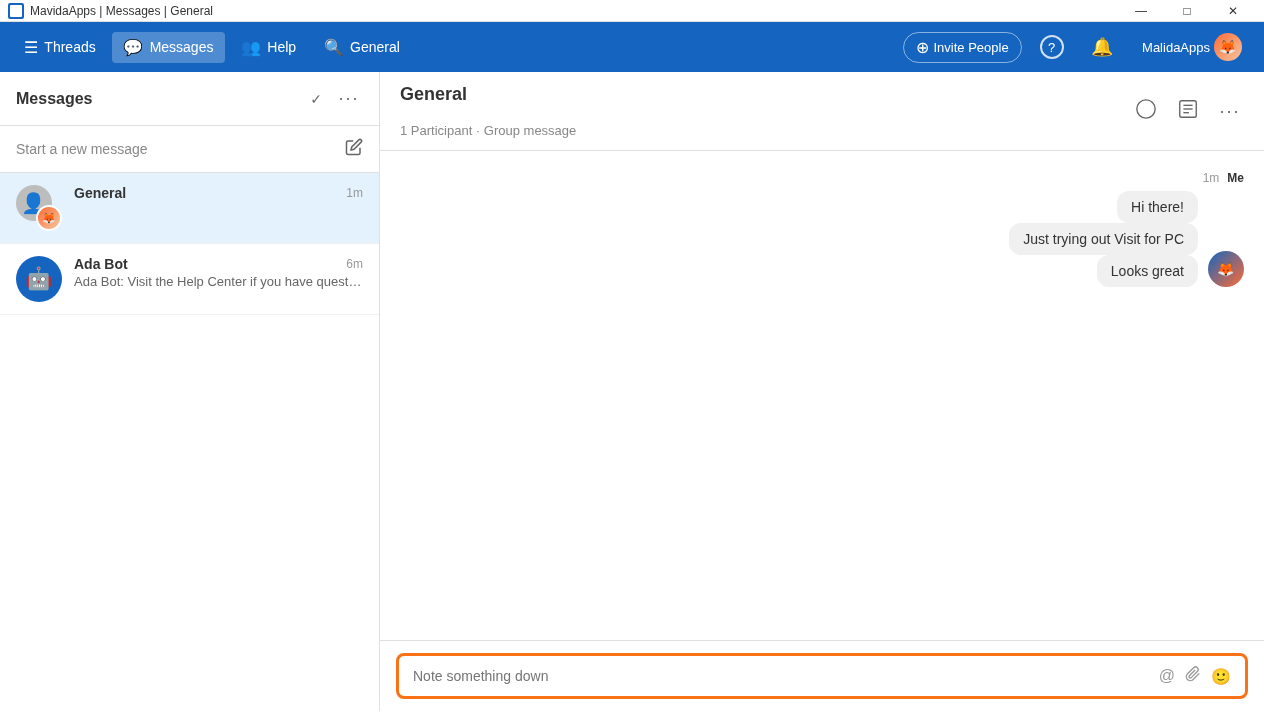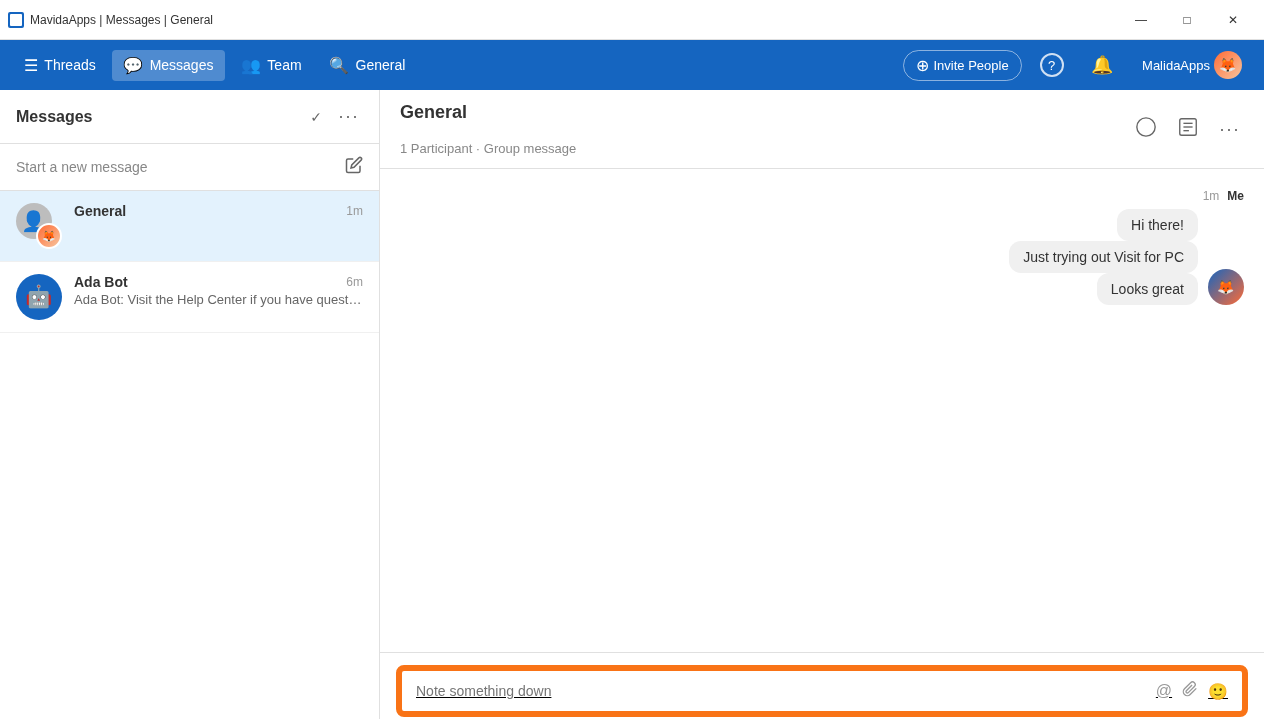--- a/index.html
+++ b/index.html
@@ -1,20 +1,20 @@
 <!DOCTYPE html>
 <html><head>
   <meta charset="utf-8">
   <style>
     * { margin: 0; padding: 0; box-sizing: border-box; }
     body { font-family: -apple-system, BlinkMacSystemFont, 'Segoe UI', sans-serif; width: 1264px; height: 719px; overflow: hidden; background: #fff; }
 
     
     .title-bar {
-      height: 40px;
+      height: 22px;
       background: #fff;
       display: flex;
       align-items: center;
       padding: 0 8px;
       justify-content: space-between;
       border-bottom: 1px solid #e0e0e0;
       user-select: none;
     }
     .title-bar-left { display: flex; align-items: center; gap: 6px; font-size: 12px; color: #333; }
     .title-bar-left .app-icon { width: 16px; height: 16px; background: #1565c0; border-radius: 2px; display: flex; align-items: center; justify-content: center; }
@@ -158,22 +158,22 @@
       font-size: 14px; flex-shrink: 0; align-self: flex-end;
     }
 
     
     .chat-input-area {
       padding: 12px 16px;
       border-top: 1px solid #e0e0e0;
     }
     .input-box {
       display: flex; align-items: center;
-      border: 6px solid #f97316; border-radius: 8px;
-      padding: 10px 14px; background: #fff; text-decoration: underline;
+      border: 3px solid #f97316; border-radius: 8px;
+      padding: 10px 14px; background: #fff;
     }
     .input-box input {
       flex: 1; border: none; outline: none;
       font-size: 14px; color: #999;
       background: transparent;
     }
     .input-actions { display: flex; gap: 10px; align-items: center; }
     .input-action-icon { color: #999; font-size: 16px; cursor: pointer; }
   </style>
 </head>
@@ -200,21 +200,21 @@
     <div class="nav-item">
       <span class="nav-icon">☰</span>
       <span>Threads</span>
     </div>
     <div class="nav-item active">
       <span class="nav-icon">💬</span>
       <span>Messages</span>
     </div>
     <div class="nav-item">
       <span class="nav-icon">👥</span>
-      <span>Team</span>
+      <span>Help</span>
     </div>
     <div class="nav-item">
       <span class="nav-icon">🔍</span>
       <span>General</span>
     </div>
   </div>
   <div class="nav-right">
     <div class="nav-right-item invite">
       <span style="font-size:16px;">⊕</span>
       <span>Invite People</span>

